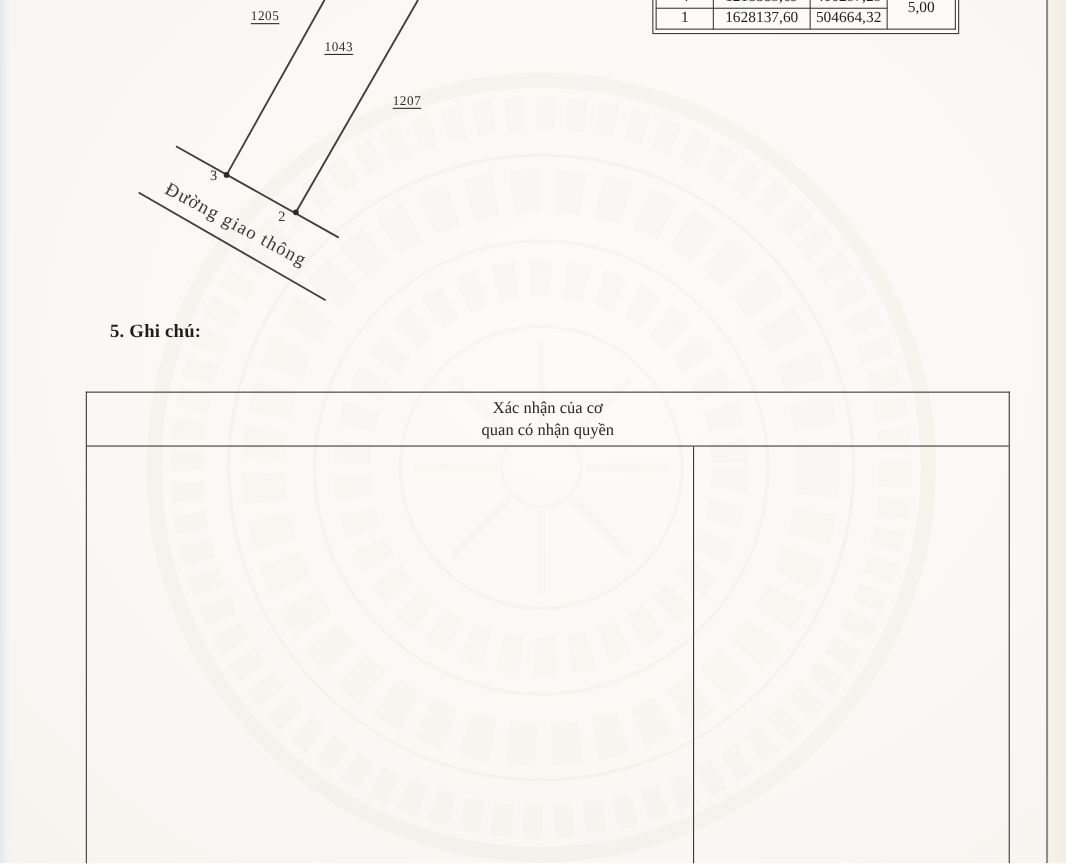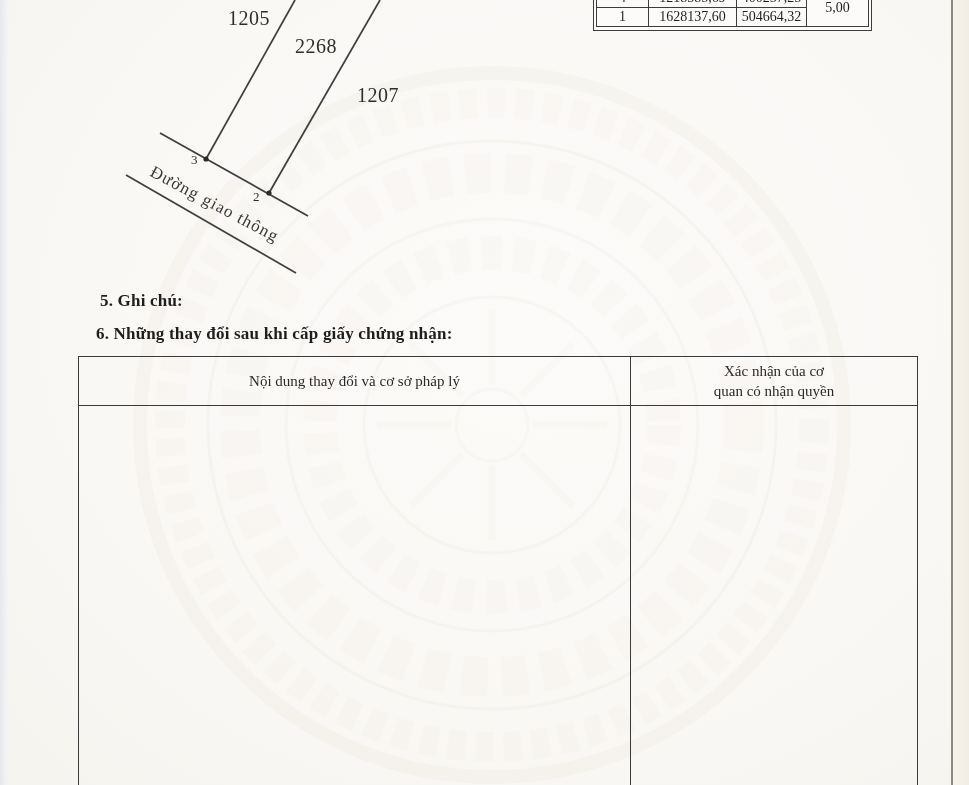--- a/index.html
+++ b/index.html
@@ -24,22 +24,22 @@
     position:absolute; left:953px; top:0; width:16px; height:785px; z-index:6;
     background: linear-gradient(90deg, #f6f3ec 0%, #f1ede4 100%);
   }
 
   
   .watermark { position:absolute; left:0; top:0; z-index:0; }
 
   
   .sketch-lines { position:absolute; left:0; top:0; z-index:2; }
   .sk-label {
-    position:absolute; z-index:3; font-size:20px; color:#2e2e2e;
-    text-underline-offset:3px; letter-spacing:0.5px;
+    position:absolute; z-index:3; font-size:12px; color:#2e2e2e;
+    text-decoration:underline; text-underline-offset:3px; letter-spacing:0.5px;
   }
   .sk-pt { position:absolute; z-index:3; font-size:13px; color:#2e2e2e; }
   .sk-road {
     position:absolute; left:156px; top:162px; z-index:3; font-size:17px; color:#3a3a3a;
     transform:rotate(28deg); transform-origin:0 0; letter-spacing:1.2px; white-space:nowrap;
   }
 
   
   .coord-wrap {
     position:absolute; left:593px; top:-15px; z-index:4;
@@ -116,21 +116,21 @@
       <line x1="160" y1="133" x2="308" y2="216"></line>
       <line x1="126" y1="175" x2="296" y2="273"></line>
     </g>
     <g fill="#2b2b2b">
       <circle cx="206" cy="159" r="2.6"></circle>
       <circle cx="269" cy="193" r="2.6"></circle>
     </g>
   </svg>
 
   <span class="sk-label" style="left:228px; top:7px;">1205</span>
-  <span class="sk-label" style="left:295px; top:35px;">2268</span>
+  <span class="sk-label" style="left:295px; top:35px;">1043</span>
   <span class="sk-label" style="left:357px; top:84px;text-align:center;">1207</span>
   <span class="sk-pt" style="left:191px; top:152px;">3</span>
   <span class="sk-pt" style="left:253px; top:189px;">2</span>
   <span class="sk-road">Đường giao thông</span>
 
   <div class="coord-wrap">
     <table class="coord-table">
       <tbody>
           <tr>
         <td class="c1">4</td>
@@ -141,25 +141,23 @@
       <tr>
         <td class="c1">1</td>
         <td class="c2">1628137,60</td>
         <td class="c3">504664,32</td>
       </tr>
     </tbody>
       </table>
   </div>
 
   <div class="heading h-notes">5. Ghi chú:</div>
-  <div class="heading h-changes">6. Những thay đổi sau khi cấp giấy chứng nhận:</div>
 
   <div class="changes-table">
     <div class="ct-header">
-      <div class="ct-h1">Nội dung thay đổi và cơ sở pháp lý</div>
       <div class="ct-h2">
         <span>Xác nhận của cơ</span>
         <span>quan có nhận quyền</span>
       </div>
     </div>
     <div class="ct-body">
       <div class="ct-b1"></div>
       <div class="ct-b2"></div>
     </div>
   </div>

